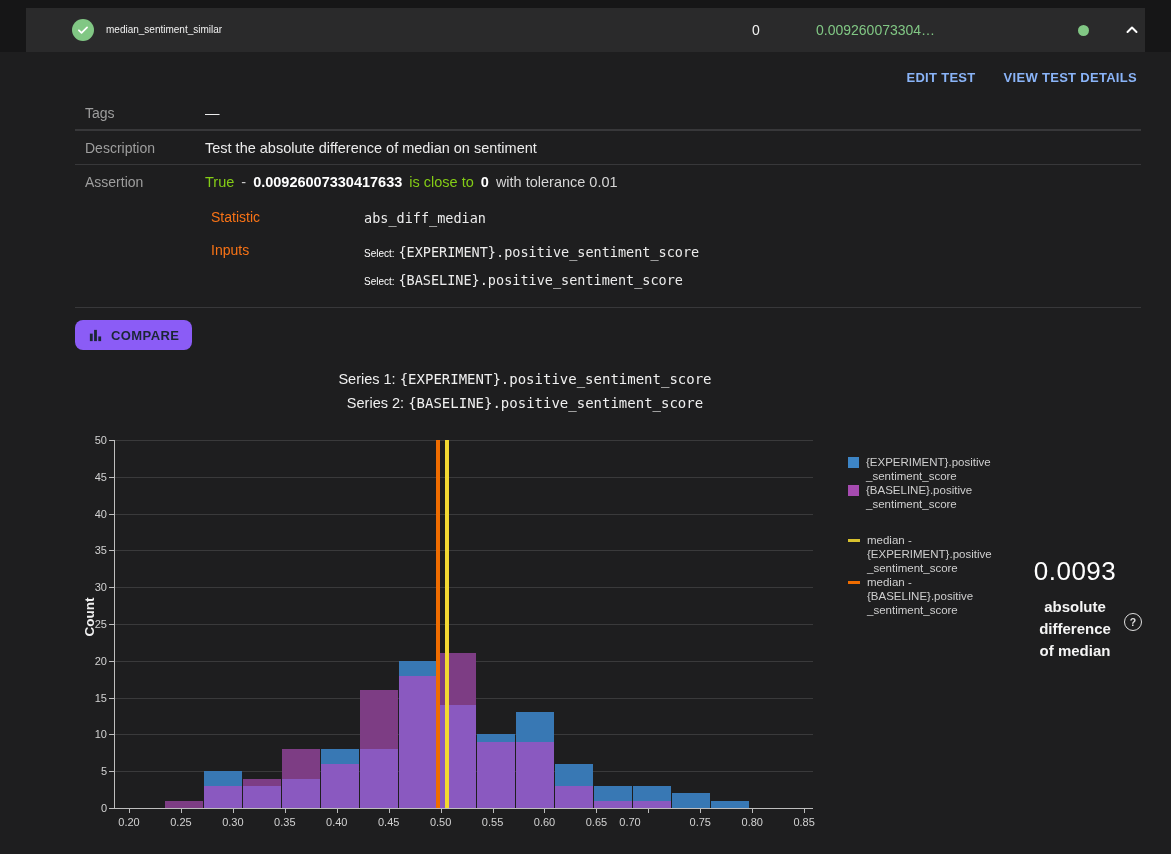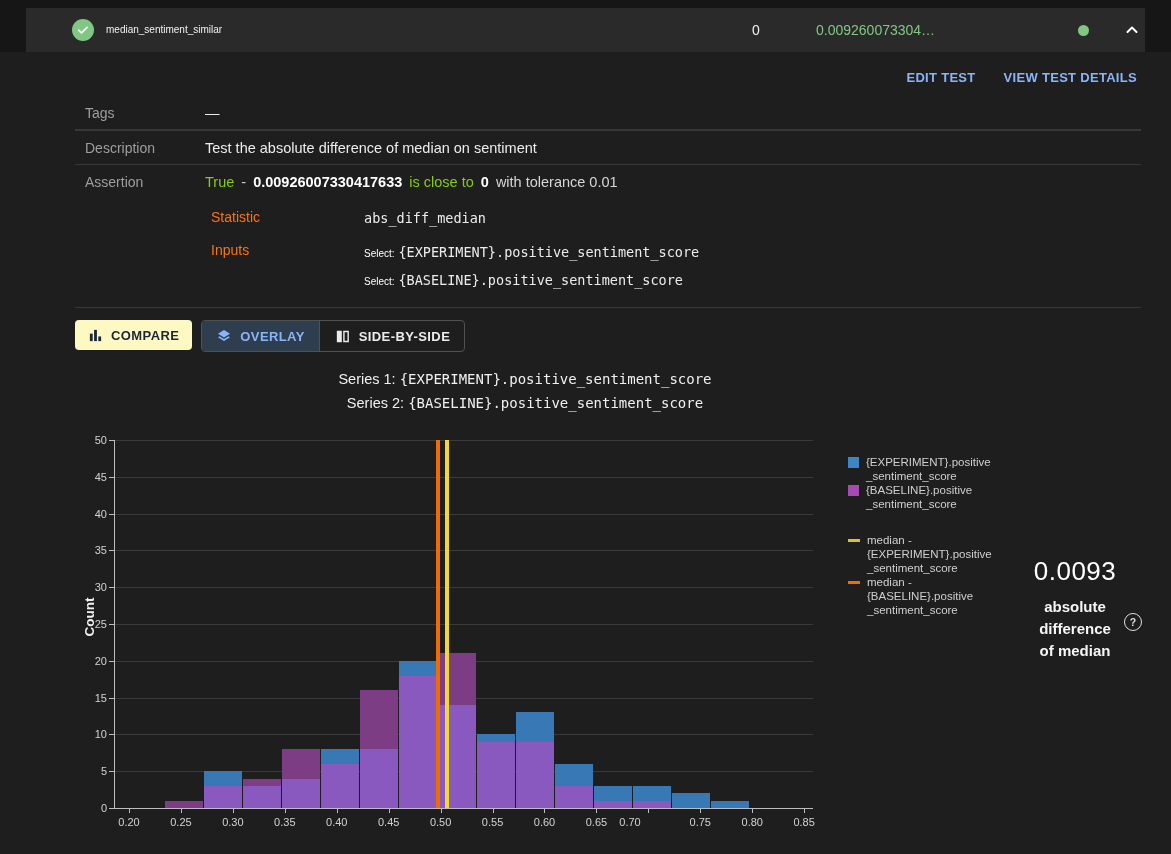--- a/index.html
+++ b/index.html
@@ -37,21 +37,21 @@
   .assert-line .t{color:#d6d6d6;}
   .sub-label{position:absolute;left:136px;color:#f97316;font-size:14px;}
   .sub-value{position:absolute;left:289px;color:#ececec;}
   .sel-prefix{color:#ffffff;font-size:10px;}
   .code{font-family:"DejaVu Sans Mono",monospace;font-size:13.5px;color:#ececec;}
 
   
   .toolbar{position:absolute;top:320px;left:75px;display:flex;align-items:flex-start;gap:9px;}
   .btn{display:flex;align-items:center;gap:8px;height:30px;padding:0 13px;border-radius:4px;
        font-size:13px;font-weight:bold;letter-spacing:.4px;cursor:pointer;user-select:none;}
-  .btn-compare{background:#fef9c3;color:#1b2735;}
+  .btn-compare{background:#8b5cf6;color:#1b2735;border-radius:8px;}
   .toggle-group{display:flex;border:1px solid #515154;border-radius:4px;overflow:hidden;height:30px;}
   .toggle{display:flex;align-items:center;gap:8px;padding:0 14px;font-size:13px;font-weight:bold;
           letter-spacing:.4px;cursor:pointer;user-select:none;}
   .toggle.selected{background:#2e3e4e;color:#8ab4f8;}
   .toggle.unselected{background:transparent;color:#ececec;border-left:1px solid #515154;}
 
   
   .chart-title{position:absolute;top:367px;left:0;width:1050px;text-align:center;
                font-size:14.5px;line-height:24px;color:#f0f0f0;}
   .chart-title .code{font-size:14px;color:#f0f0f0;}
@@ -144,38 +144,20 @@
   <div class="toolbar">
     <div class="btn btn-compare">
       <svg width="15" height="15" viewBox="0 0 16 16">
           <g fill="currentColor">
             <rect x="2" y="6" width="3" height="8"></rect>
             <rect x="6.5" y="2" width="3" height="12"></rect>
             <rect x="11" y="9" width="3" height="5"></rect>
           </g>
         </svg>
       <span>COMPARE</span>
-    </div>
-    <div class="toggle-group">
-      <div class="toggle selected">
-        <svg width="16" height="16" viewBox="0 0 24 24">
-            <g fill="currentColor">
-              <path d="M12 3 L21 8.6 12 14.2 3 8.6 Z"></path>
-              <path d="M5.2 12.4 L12 16.6 18.8 12.4 21 13.8 12 19.4 3 13.8 Z"></path>
-            </g>
-          </svg>
-        <span>OVERLAY</span>
-      </div>
-      <div class="toggle unselected">
-        <svg width="17" height="17" viewBox="0 0 24 24">
-            <path fill="currentColor" d="M4 4 h7 v16 h-7 z"></path>
-            <path fill="none" stroke="currentColor" stroke-width="2" d="M14 5 h6 v14 h-6 z"></path>
-          </svg>
-        <span>SIDE-BY-SIDE</span>
-      </div>
     </div>
   </div>
 
   <div class="chart-title">
     <div>
       <span>Series 1:</span>
       <span class="code">{EXPERIMENT}.positive_sentiment_score</span>
     </div>
     <div>
       <span>Series 2:</span>

